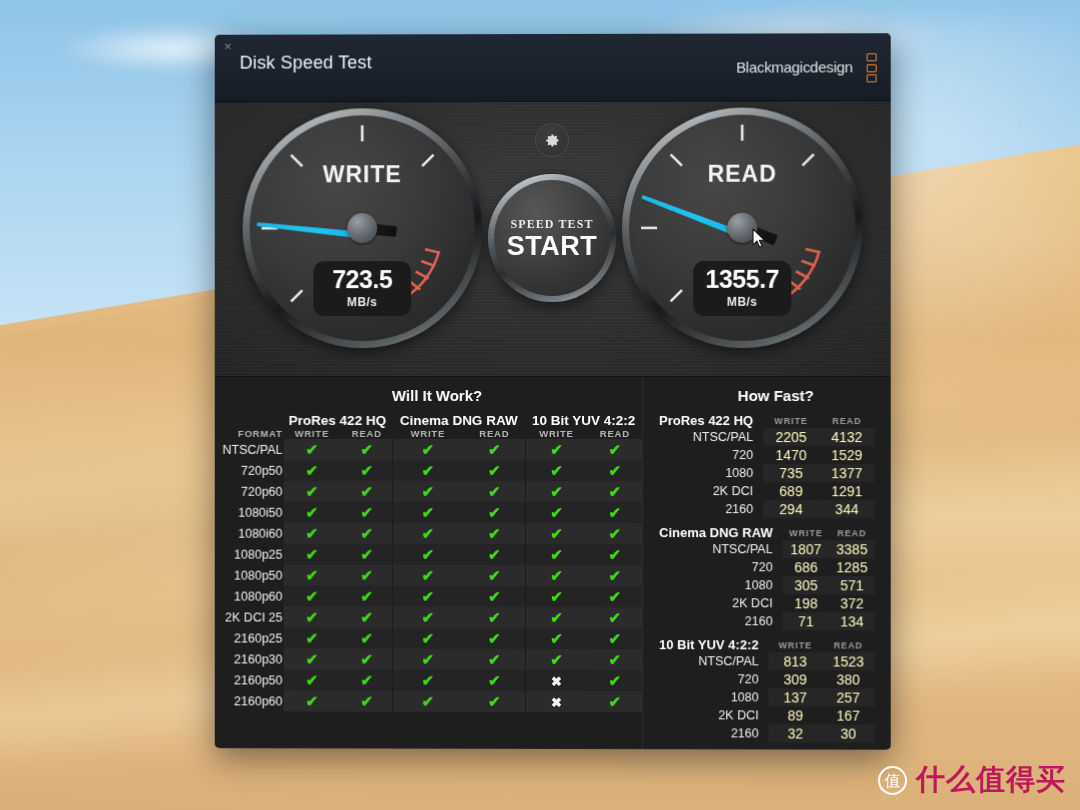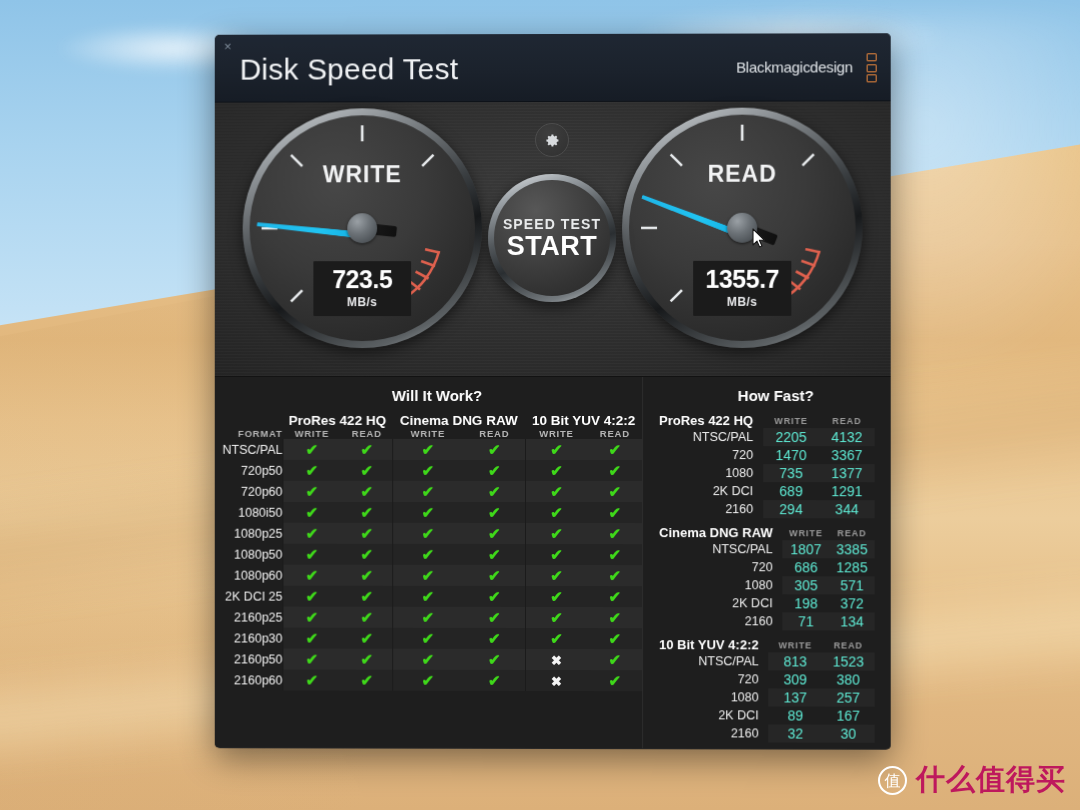--- a/index.html
+++ b/index.html
@@ -94,21 +94,21 @@
   
   #titlebar {
     position: relative;
     height: 68px;
     background: linear-gradient(to bottom, #1f2733 0%, #1b222c 55%, #161c25 100%);
     border-bottom: 1px solid #0d1117;
   }
   #app-title {
     position: absolute;
     left: 25px; top: 18px;
-    font-size: 30px;
+    font-size: 18px;
     color: #f0f2f4;
     font-weight: 400;
     letter-spacing: 0.2px;
   }
   #close-button {
     position: absolute;
     left: 3px; top: 2px;
     width: 20px; height: 20px;
     color: #7e8b99;
     font-size: 13px;
@@ -179,21 +179,21 @@
 
   .gauge-readout {
     position: absolute;
     left: 50%;
     transform: translateX(-50%);
     top: 146px;
     width: 98px;
     background: #1b1b1b;
     padding: 6px 4px 7px;
     text-align: center;
-    border-radius: 1px;
+    border-radius: 11px;
   }
   .gauge-value {
     color: #ffffff;
     font-size: 25px;
     font-weight: 700;
     line-height: 1.02;
     letter-spacing: -0.5px;
   }
   .gauge-unit {
     color: #e9eaec;
@@ -256,23 +256,24 @@
   #start-face {
     width: 100%; height: 100%;
     border-radius: 50%;
     background: radial-gradient(circle at 36% 26%, #575757 0%, #434343 38%, #333333 70%, #272727 100%);
     display: flex; flex-direction: column;
     align-items: center; justify-content: center;
     gap: 1px;
   }
   #start-top {
     color: #e9ebec;
-    font-size: 14px;
+    font-size: 12px;
     font-weight: 700;
     letter-spacing: 1.1px;
+    font-family: Liberation Serif, serif;
   }
   #start-main {
     color: #ffffff;
     font-size: 27px;
     font-weight: 700;
     letter-spacing: 0.5px;
     line-height: 1;
   }
 
   
@@ -357,21 +358,21 @@
     width: 58px;
   }
   .hf-fmt {
     color: #f0f0f0;
     font-size: 12.5px;
     text-align: right;
     padding-right: 10px;
     white-space: nowrap;
   }
   .hf-val {
-    color: #5eead4;
+    color: #fef9c3;
     font-size: 14px;
     text-align: center;
     height: 18px;
   }
   .hf-table tbody tr:nth-child(odd) .hf-val { background: #262626; }
 
   
   #cursor {
     position: absolute;
     left: 752px; top: 228px;
@@ -561,20 +562,29 @@
             <tr>
               <td class="fmt-cell">1080i50</td>
               <td class="mark-cell colsep"><span class="ok">✔</span></td>
               <td class="mark-cell"><span class="ok">✔</span></td>
               <td class="mark-cell colsep"><span class="ok">✔</span></td>
               <td class="mark-cell"><span class="ok">✔</span></td>
               <td class="mark-cell colsep"><span class="ok">✔</span></td>
               <td class="mark-cell"><span class="ok">✔</span></td>
             </tr>
             <tr>
+              <td class="fmt-cell">1080i60</td>
+              <td class="mark-cell colsep"><span class="ok">✔</span></td>
+              <td class="mark-cell"><span class="ok">✔</span></td>
+              <td class="mark-cell colsep"><span class="ok">✔</span></td>
+              <td class="mark-cell"><span class="ok">✔</span></td>
+              <td class="mark-cell colsep"><span class="ok">✔</span></td>
+              <td class="mark-cell"><span class="ok">✔</span></td>
+            </tr>
+            <tr>
               <td class="fmt-cell">1080p25</td>
               <td class="mark-cell colsep"><span class="ok">✔</span></td>
               <td class="mark-cell"><span class="ok">✔</span></td>
               <td class="mark-cell colsep"><span class="ok">✔</span></td>
               <td class="mark-cell"><span class="ok">✔</span></td>
               <td class="mark-cell colsep"><span class="ok">✔</span></td>
               <td class="mark-cell"><span class="ok">✔</span></td>
             </tr>
             <tr>
               <td class="fmt-cell">1080p50</td>
@@ -656,21 +666,21 @@
             </thead>
             <tbody>
               <tr>
                 <td class="hf-fmt">NTSC/PAL</td>
                 <td class="hf-val">2205</td>
                 <td class="hf-val">4132</td>
               </tr>
               <tr>
                 <td class="hf-fmt">720</td>
                 <td class="hf-val">1470</td>
-                <td class="hf-val">3367</td>
+                <td class="hf-val">1529</td>
               </tr>
               <tr>
                 <td class="hf-fmt">1080</td>
                 <td class="hf-val">735</td>
                 <td class="hf-val">1377</td>
               </tr>
               <tr>
                 <td class="hf-fmt">2K DCI</td>
                 <td class="hf-val">689</td>
                 <td class="hf-val">1291</td>

